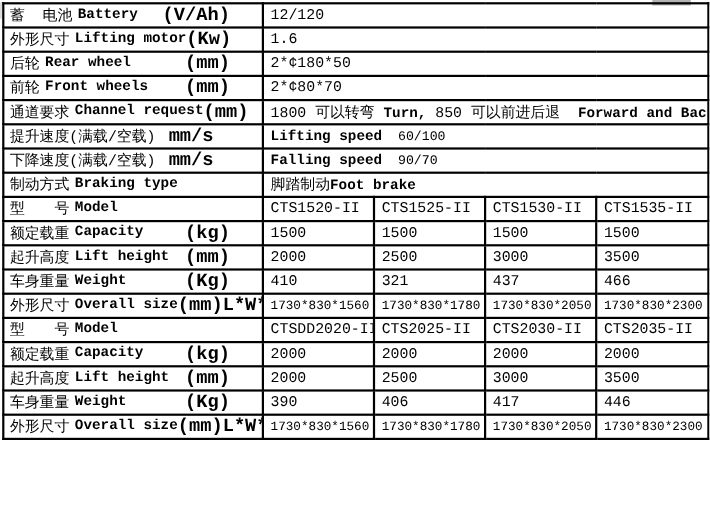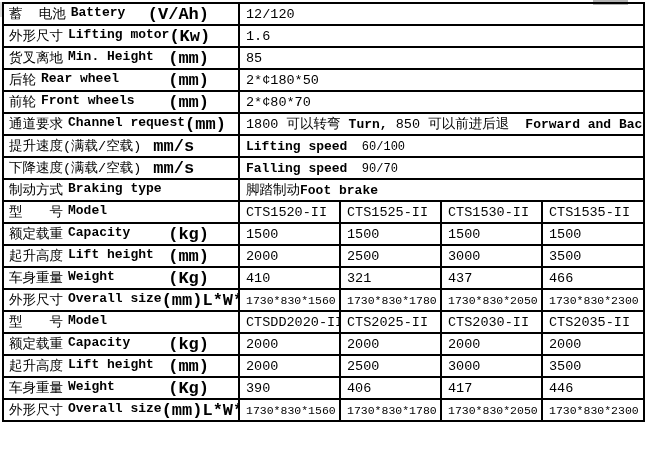--- a/index.html
+++ b/index.html
@@ -50,26 +50,20 @@
         <td>
           <div class="lbl"><span class="zh">蓄  电池</span><span class="en">Battery</span><span class="unit">(V/Ah)</span></div>
         </td>
         <td class="value-cell" colspan="4"><span class="">12/120</span></td>
       </tr>
       <tr>
         <td>
           <div class="lbl"><span class="zh">外形尺寸</span><span class="en">Lifting motor</span><span class="unit">(Kw)</span></div>
         </td>
         <td class="value-cell" colspan="4"><span class="">1.6</span></td>
-      </tr>
-      <tr>
-        <td>
-          <div class="lbl"><span class="zh">货叉离地</span><span class="en">Min. Height</span><span class="unit">(mm)</span></div>
-        </td>
-        <td class="value-cell" colspan="4"><span class="">85</span></td>
       </tr>
       <tr>
         <td>
           <div class="lbl"><span class="zh">后轮</span><span class="en">Rear wheel</span><span class="unit">(mm)</span></div>
         </td>
         <td class="value-cell" colspan="4"><span class="">2*¢180*50</span></td>
       </tr>
       <tr>
         <td>
           <div class="lbl"><span class="zh">前轮</span><span class="en">Front wheels</span><span class="unit">(mm)</span></div>

